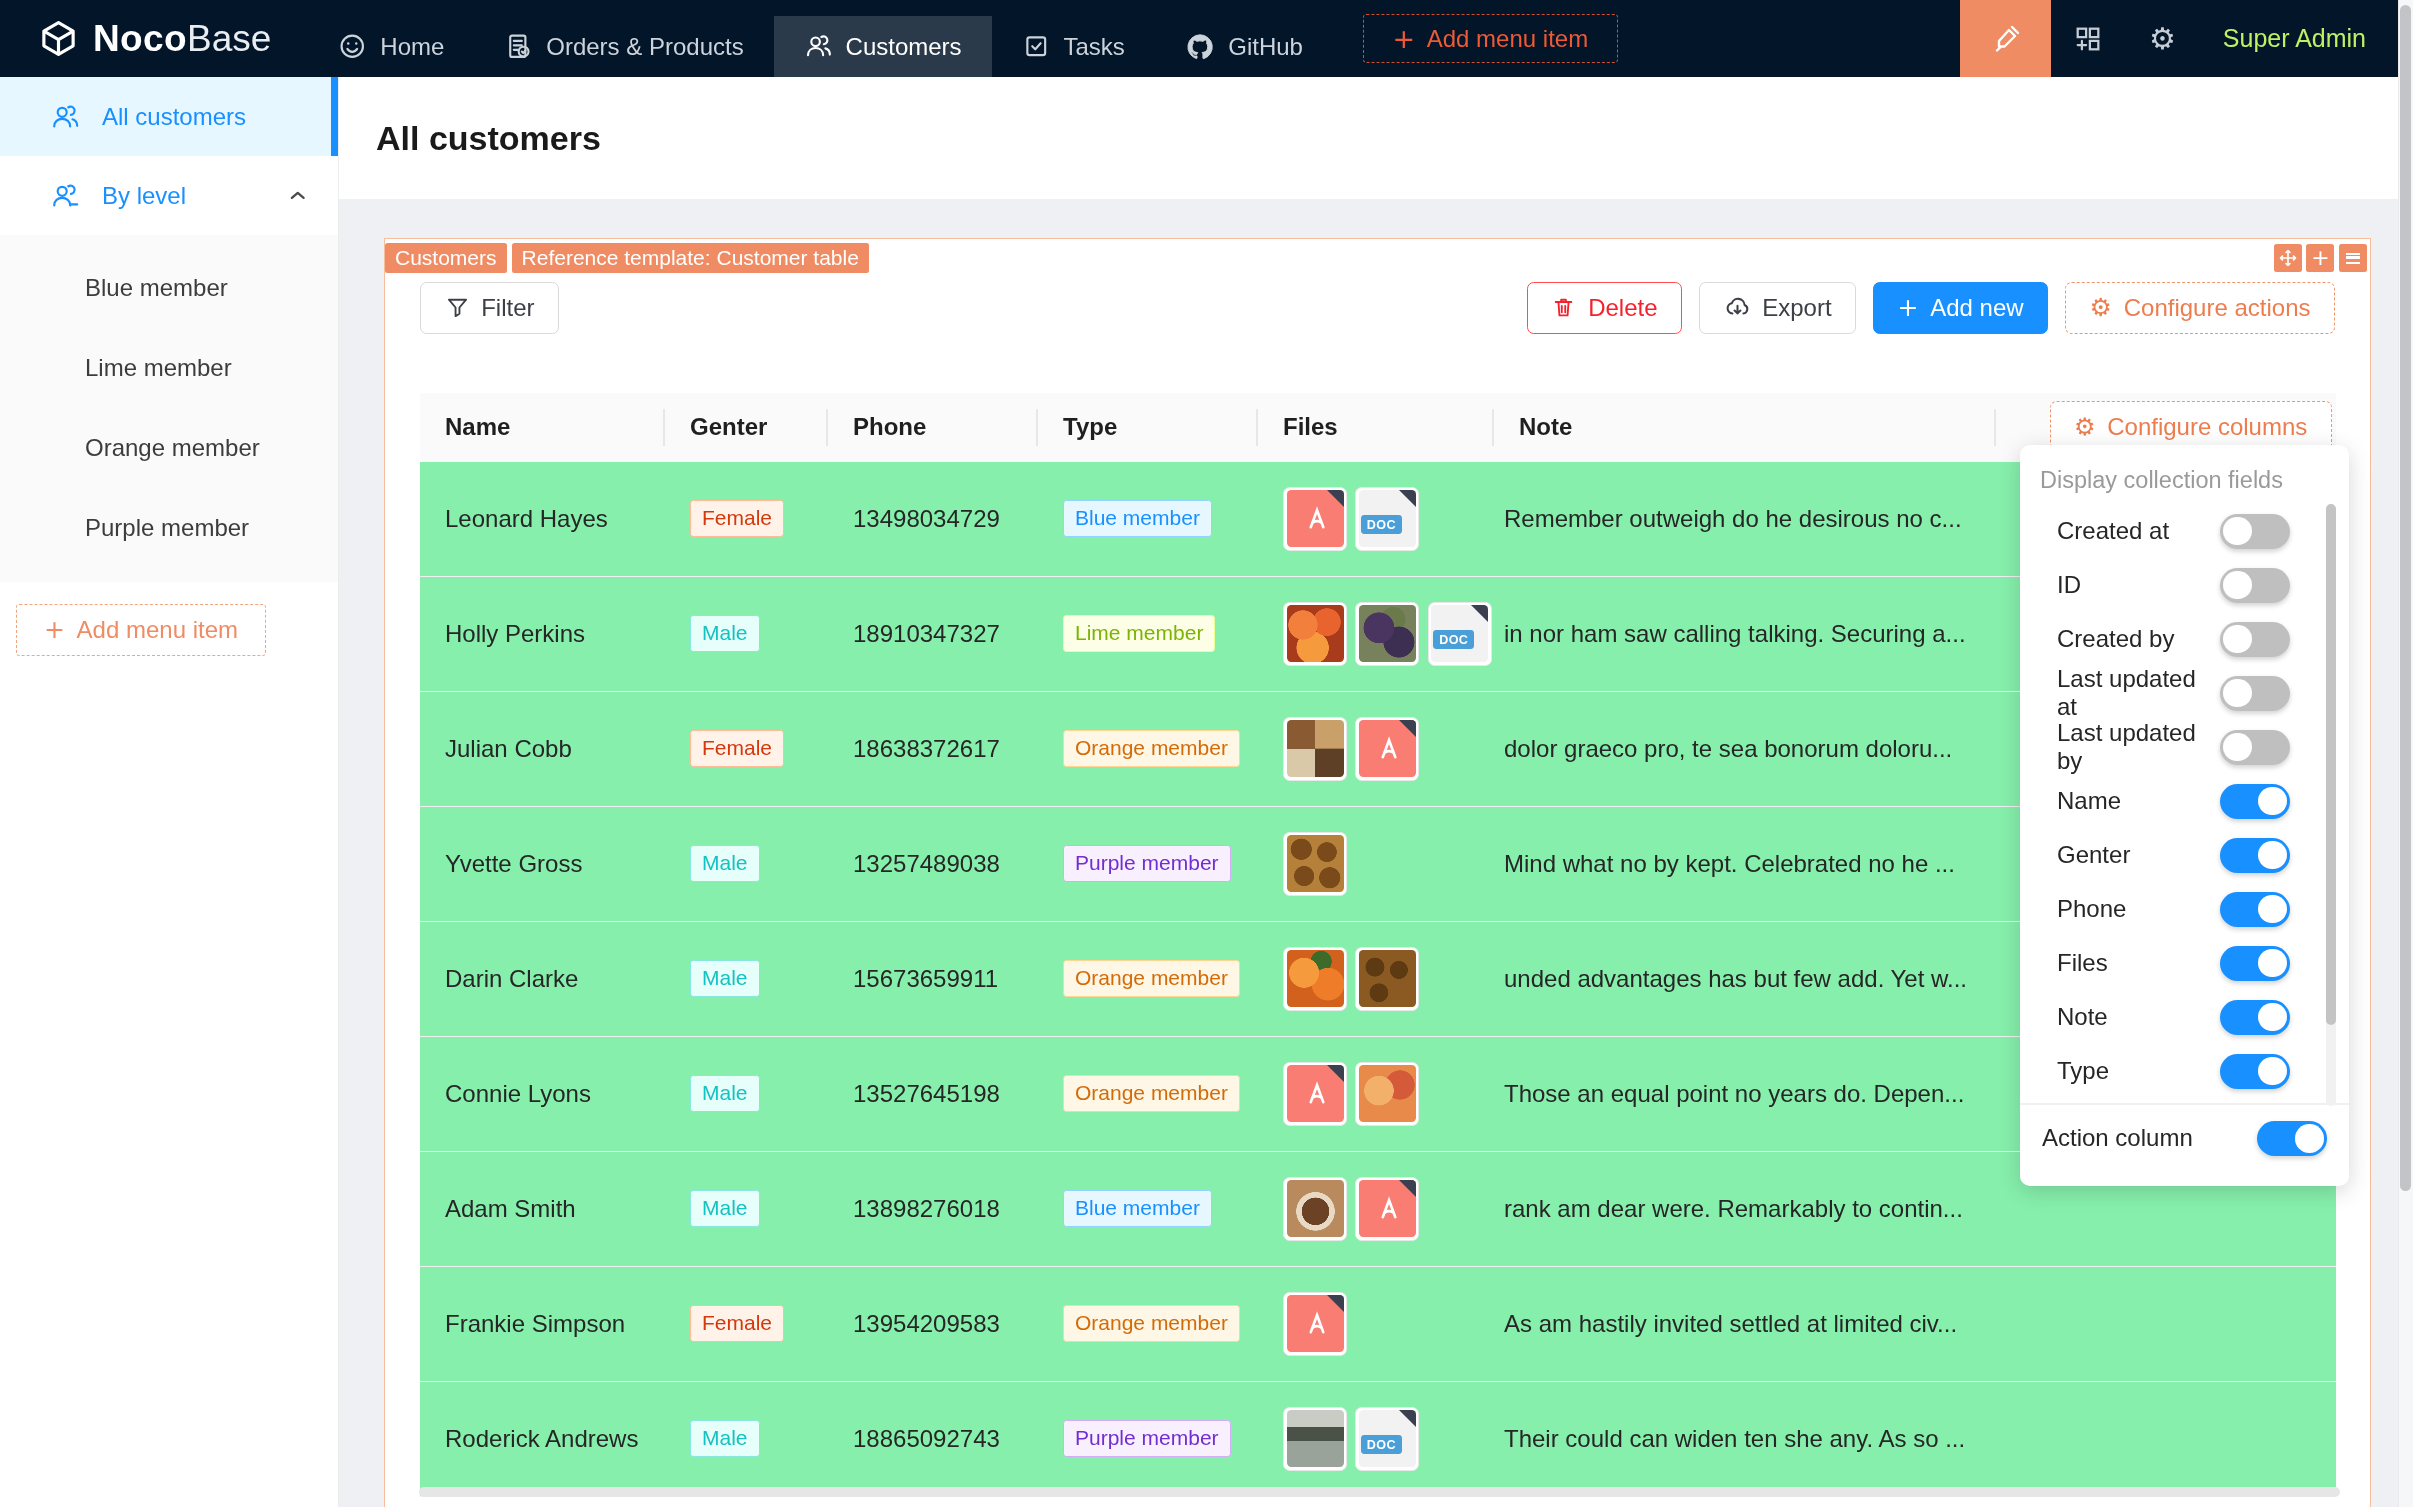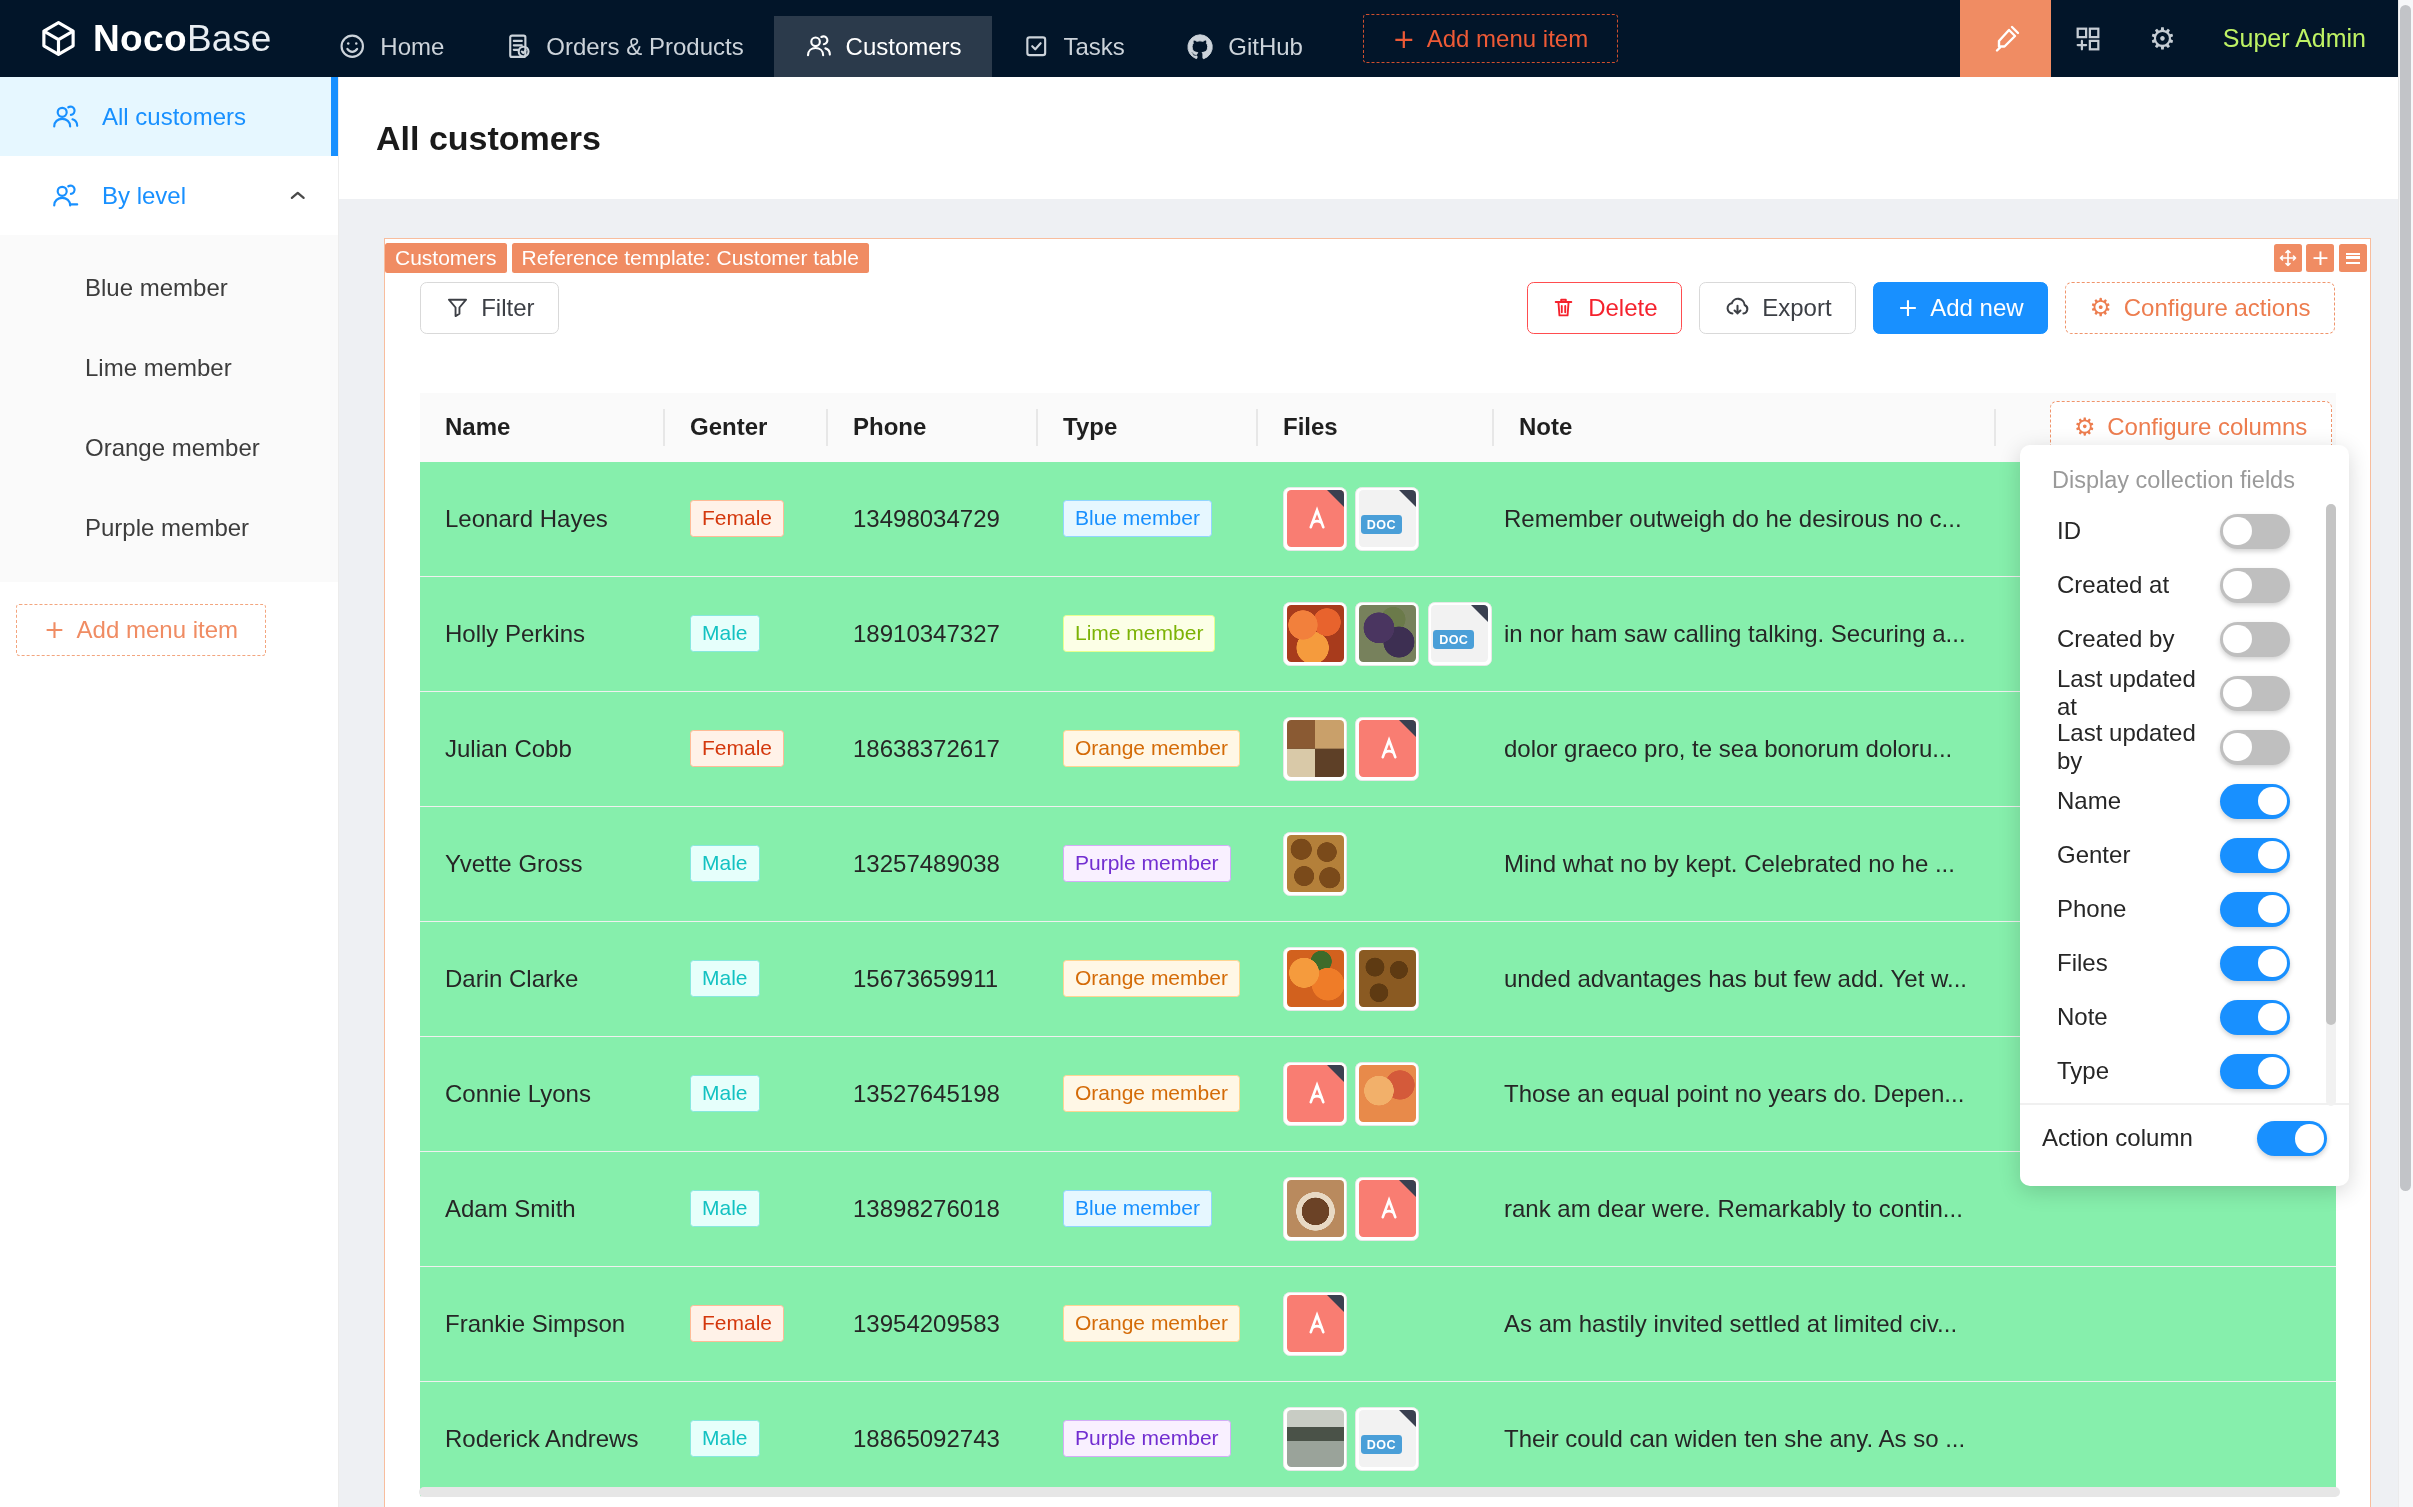--- a/index.html
+++ b/index.html
@@ -134,21 +134,21 @@
     radial-gradient(circle at 72% 35%, #d45a3a 0 26%, transparent 27%), #e88a4a; }
   .img-coffee { background:radial-gradient(circle at 50% 55%, #6b4226 0 32%, #e8d9c4 33% 45%, transparent 46%), #b98a5e; }
   .img-storefront { background:linear-gradient(180deg, #c8ccc4 0 30%, #4a5248 30% 55%, #9aa39a 55% 100%); }
 
   .hscroll { position:absolute; left:34px; right:30px; top:1248px; height:10px;
     background:#e6e6e6; border-radius:5px; cursor:pointer; }
 
   
   .dropdown { position:fixed; left:2020px; top:445px; width:329px; height:741px; background:#fff;
     border-radius:10px; box-shadow:0 5px 22px rgba(0,0,0,.16); z-index:50; }
-  .dd-header { padding:22px 20px 10px 32px; color:#9a9a9a; font-size:23.5px; }
+  .dd-header { padding:22px 20px 10px 20px; color:#9a9a9a; font-size:23.5px; }
   .dd-list { position:relative; }
   .dd-item { height:54px; display:flex; align-items:center; justify-content:space-between;
     padding:0 59px 0 37px; cursor:pointer; }
   .dd-item-label { font-size:24px; color:#262626; }
   .dd-divider { height:1.7px; background:#f0f0f0; margin-top:5px; }
   .dd-action { height:67px; display:flex; align-items:center; justify-content:space-between;
     padding:0 22px 0 22px; cursor:pointer; }
   .dd-scroll-track { position:absolute; right:13.4px; top:0; width:10px; height:602px;
     background:#f1f1f1; border-radius:5px; }
   .dd-scroll-thumb { position:absolute; right:13.4px; top:0; width:10px; height:521px;
@@ -560,25 +560,25 @@
 
       <div class="hscroll"></div>
     </div>
   </div>
 </main>
 
 <div class="dropdown">
   <div class="dd-header">Display collection fields</div>
   <div class="dd-list">
     <div class="dd-item">
+        <span class="dd-item-label">Created at</span>
+        <span class="switch"></span>
+      </div>
+      <div class="dd-item">
         <span class="dd-item-label">ID</span>
-        <span class="switch"></span>
-      </div>
-      <div class="dd-item">
-        <span class="dd-item-label">Created at</span>
         <span class="switch"></span>
       </div>
       <div class="dd-item">
         <span class="dd-item-label">Created by</span>
         <span class="switch"></span>
       </div>
       <div class="dd-item">
         <span class="dd-item-label">Last updated at</span>
         <span class="switch"></span>
       </div>

